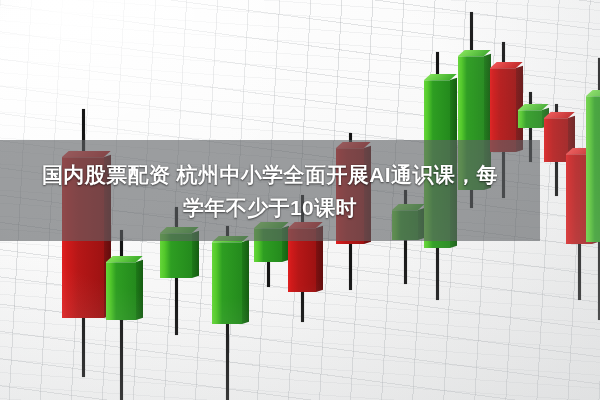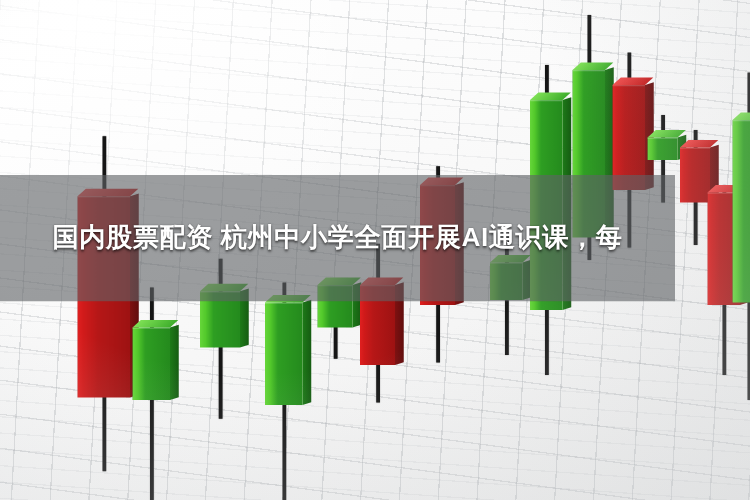--- a/index.html
+++ b/index.html
@@ -229,16 +229,17 @@
           <div class="top"></div>
         </div>
       </div>
     </div>
 
   <div class="vignette"></div>
 
   <div id="overlay" style="top: 140px; height: 101px;">
     <div id="headline">
       <div>国内股票配资 杭州中小学全面开展AI通识课，每</div>
+      <div>学年不少于10课时</div>
     </div>
   </div>
 
 </div>
 
 </body></html>

